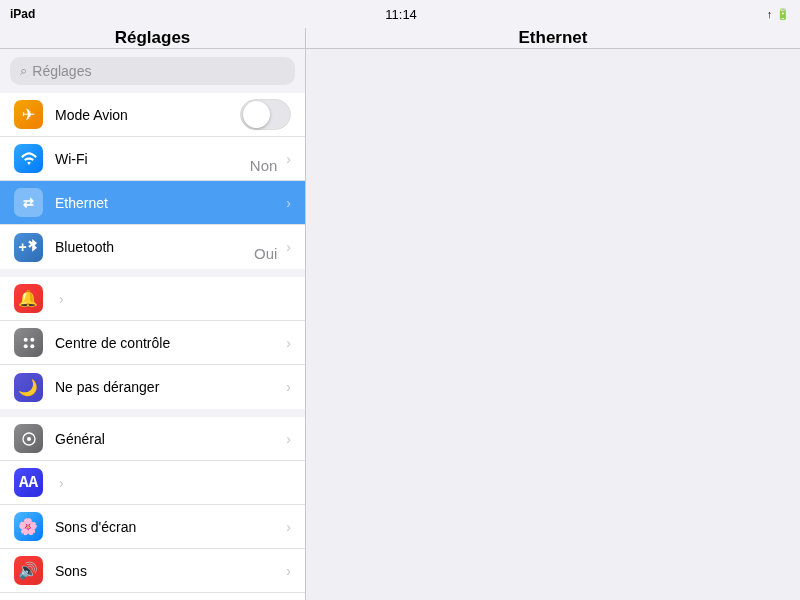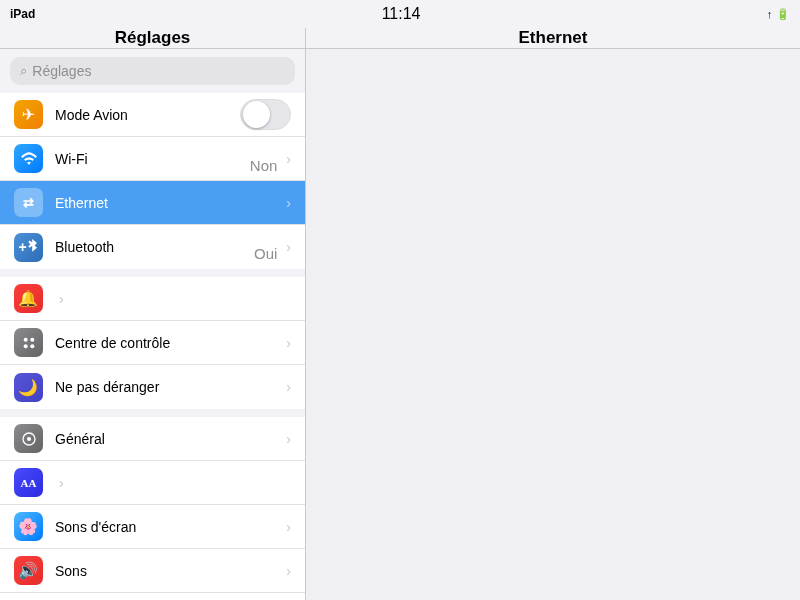--- a/index.html
+++ b/index.html
@@ -17,21 +17,21 @@
       justify-content: space-between;
       align-items: center;
       height: 28px;
       background: #f2f2f7;
       padding: 4px 10px;
       font-size: 12px;
       font-weight: 500;
       color: #000;
     }
     .status-bar-left { font-size: 12px; font-weight: 600; }
-    .status-bar-center { font-size: 16px; font-weight: 500; }
+    .status-bar-center { font-size: 13px; font-weight: 500; }
     .status-bar-right {
       display: flex;
       align-items: center;
       gap: 4px;
       font-size: 12px;
     }
 
     
     .app-container {
       display: flex;
@@ -323,21 +323,21 @@
               <circle cx="12" cy="12" r="3"></circle>
                 <path d="M12 2a10 10 0 100 20A10 10 0 0012 2zm0 2a8 8 0 110 16A8 8 0 0112 4z"></path>
             </svg>
           </div>
           <span class="item-label">Général</span>
           <span class="chevron">›</span>
         </div>
 
         <div class="settings-item">
           <div class="item-icon icon-display">
-            <span style="font-size:11px; font-weight:bold; font-family:Liberation Serif, serif;">AA</span>
+            <span style="font-size:16px; font-weight:bold; font-family:Liberation Mono, monospace;">AA</span>
           </div>
           <span class="chevron">›</span>
         </div>
 
         <div class="settings-item">
           <div class="item-icon icon-wallpaper">
             <span>🌸</span>
           </div>
           <span class="item-label">Sons d'écran</span>
           <span class="chevron">›</span>

